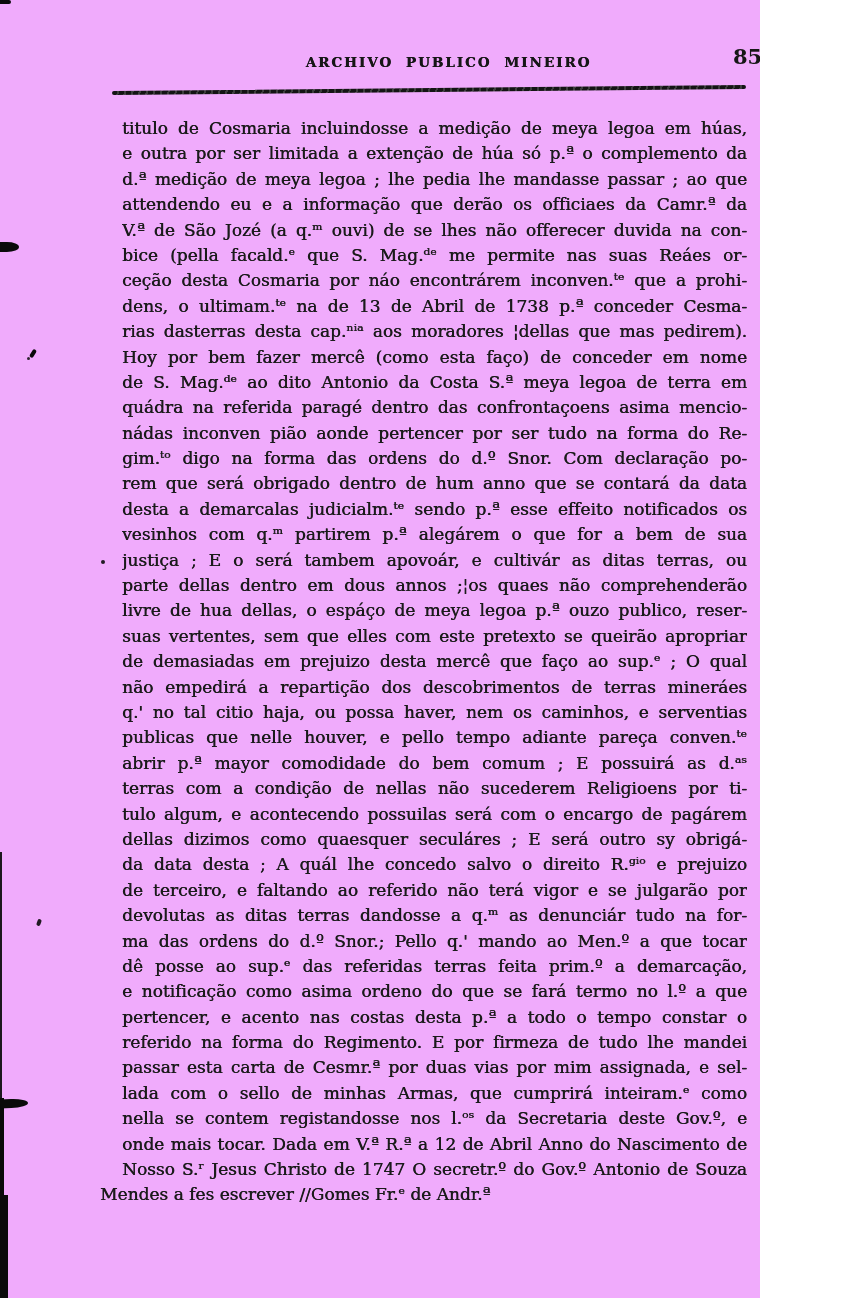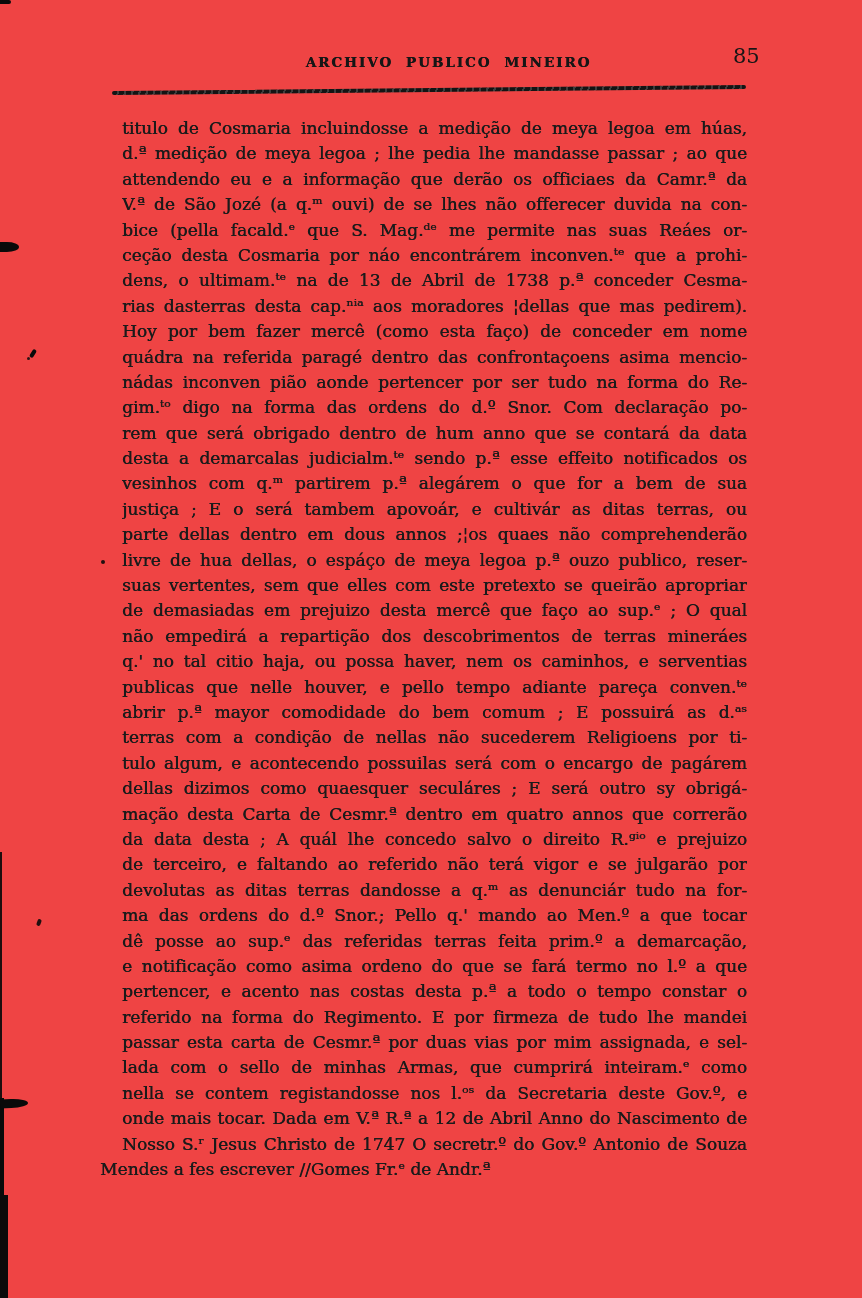--- a/index.html
+++ b/index.html
@@ -5,43 +5,43 @@
   html,body{margin:0;padding:0;}
   body{
     width:862px;height:1298px;
     background:#ffffff;
     overflow:hidden;
     font-family:"DejaVu Serif","DejaVu Sans",serif;
     position:relative;
   }
   .page{
     position:absolute;inset:0;
-    width:862px;height:1298px;
-    background:#ef4444;
+    width:760px;height:1298px;
+    background:#f0abfc;
     color:#1b1b1b;
     overflow:hidden;
   }
   
   .header-title{
     position:absolute;
     left:122px;width:625px;top:54px;
     text-align:center;
     transform:translateX(14px);
     font-size:13.5px;
     font-weight:bold;
     letter-spacing:2px;
     word-spacing:6px;
     color:#161616;
     text-shadow:0.4px 0 0 currentColor;
   }
   .page-number{
     position:absolute;
     left:733px;top:44px;
     font-size:21px;
-    font-weight:normal;
+    font-weight:bold;
     color:#161616;
   }
   
   .header-rule{
     position:absolute;
     left:112px;top:88px;
     width:634px;height:4px;
     background:repeating-linear-gradient(105deg,#141414 0 5px,#3d3d3d 5px 7px);
     transform:rotate(-0.55deg);
     border-radius:2px;
@@ -89,47 +89,48 @@
 <div class="page">
 
   <span class="header-title">ARCHIVO PUBLICO MINEIRO</span>
 
   <span class="page-number">85</span>
 
   <div class="header-rule"></div>
 
   <div class="body-text">
       <div class="line">titulo de Cosmaria incluindosse a medição de meya legoa em húas,</div>
+      <div class="line">e outra por ser limitada a extenção de húa só p.ª o complemento da</div>
       <div class="line">d.ª medição de meya legoa ; lhe pedia lhe mandasse passar ; ao que</div>
       <div class="line">attendendo eu e a informação que derão os officiaes da Camr.ª da</div>
       <div class="line">V.ª de São Jozé (a q.ᵐ ouvi) de se lhes não offerecer duvida na con-</div>
       <div class="line">bice (pella facald.ᵉ que S. Mag.ᵈᵉ me permite nas suas Reáes or-</div>
       <div class="line">ceção desta Cosmaria por náo encontrárem inconven.ᵗᵉ que a prohi-</div>
       <div class="line">dens, o ultimam.ᵗᵉ na de 13 de Abril de 1738 p.ª conceder Cesma-</div>
       <div class="line">rias dasterras desta cap.ⁿⁱᵃ aos moradores ¦dellas que mas pedirem).</div>
       <div class="line">Hoy por bem fazer mercê (como esta faço) de conceder em nome</div>
+      <div class="line">de S. Mag.ᵈᵉ ao dito Antonio da Costa S.ª meya legoa de terra em</div>
       <div class="line">quádra na referida paragé dentro das confrontaçoens asima mencio-</div>
       <div class="line">nádas inconven pião aonde pertencer por ser tudo na forma do Re-</div>
       <div class="line">gim.ᵗᵒ digo na forma das ordens do d.º Snor.  Com declaração po-</div>
       <div class="line">rem que será obrigado dentro de hum anno que se contará da data</div>
       <div class="line">desta a demarcalas judicialm.ᵗᵉ sendo p.ª esse effeito notificados os</div>
       <div class="line">vesinhos com q.ᵐ partirem p.ª alegárem o que for a bem de sua</div>
       <div class="line">justiça ; E o será tambem apovoár, e cultivár as ditas terras, ou</div>
       <div class="line">parte dellas dentro em dous annos ;¦os quaes não comprehenderão</div>
       <div class="line">livre de hua dellas, o espáço de meya legoa p.ª ouzo publico, reser-</div>
       <div class="line">suas vertentes, sem que elles com este pretexto se queirão apropriar</div>
       <div class="line">de demasiadas em prejuizo desta mercê que faço ao sup.ᵉ ; O qual</div>
       <div class="line">não empedirá a repartição dos descobrimentos de terras mineráes</div>
       <div class="line">q.' no tal citio haja, ou possa haver, nem os caminhos, e serventias</div>
       <div class="line">publicas que nelle houver, e pello tempo adiante pareça conven.ᵗᵉ</div>
       <div class="line">abrir p.ª mayor comodidade do bem comum ; E possuirá as d.ᵃˢ</div>
       <div class="line">terras com a condição de nellas não sucederem Religioens por ti-</div>
       <div class="line">tulo algum, e acontecendo possuilas será com o encargo de pagárem</div>
       <div class="line">dellas dizimos como quaesquer seculáres ; E será outro sy obrigá-</div>
-      <div class="line">mação desta Carta de Cesmr.ª dentro em quatro annos que correrão</div>
       <div class="line">da data desta ; A quál lhe concedo salvo o direito R.ᵍⁱᵒ e prejuizo</div>
       <div class="line">de terceiro, e faltando ao referido não terá vigor e se julgarão por</div>
       <div class="line">devolutas as ditas terras dandosse a q.ᵐ as denunciár tudo na for-</div>
       <div class="line">ma das ordens do d.º Snor.; Pello q.' mando ao Men.º a que tocar</div>
       <div class="line">dê posse ao sup.ᵉ das referidas terras feita prim.º a demarcação,</div>
       <div class="line">e notificação como asima ordeno do que se fará termo no l.º a que</div>
       <div class="line">pertencer, e acento nas costas desta p.ª a todo o tempo constar o</div>
       <div class="line">referido na forma do Regimento.  E por firmeza de tudo lhe mandei</div>
       <div class="line">passar esta carta de Cesmr.ª por duas vias por mim assignada, e sel-</div>
       <div class="line">lada com o sello de minhas Armas, que cumprirá inteiram.ᵉ como</div>

